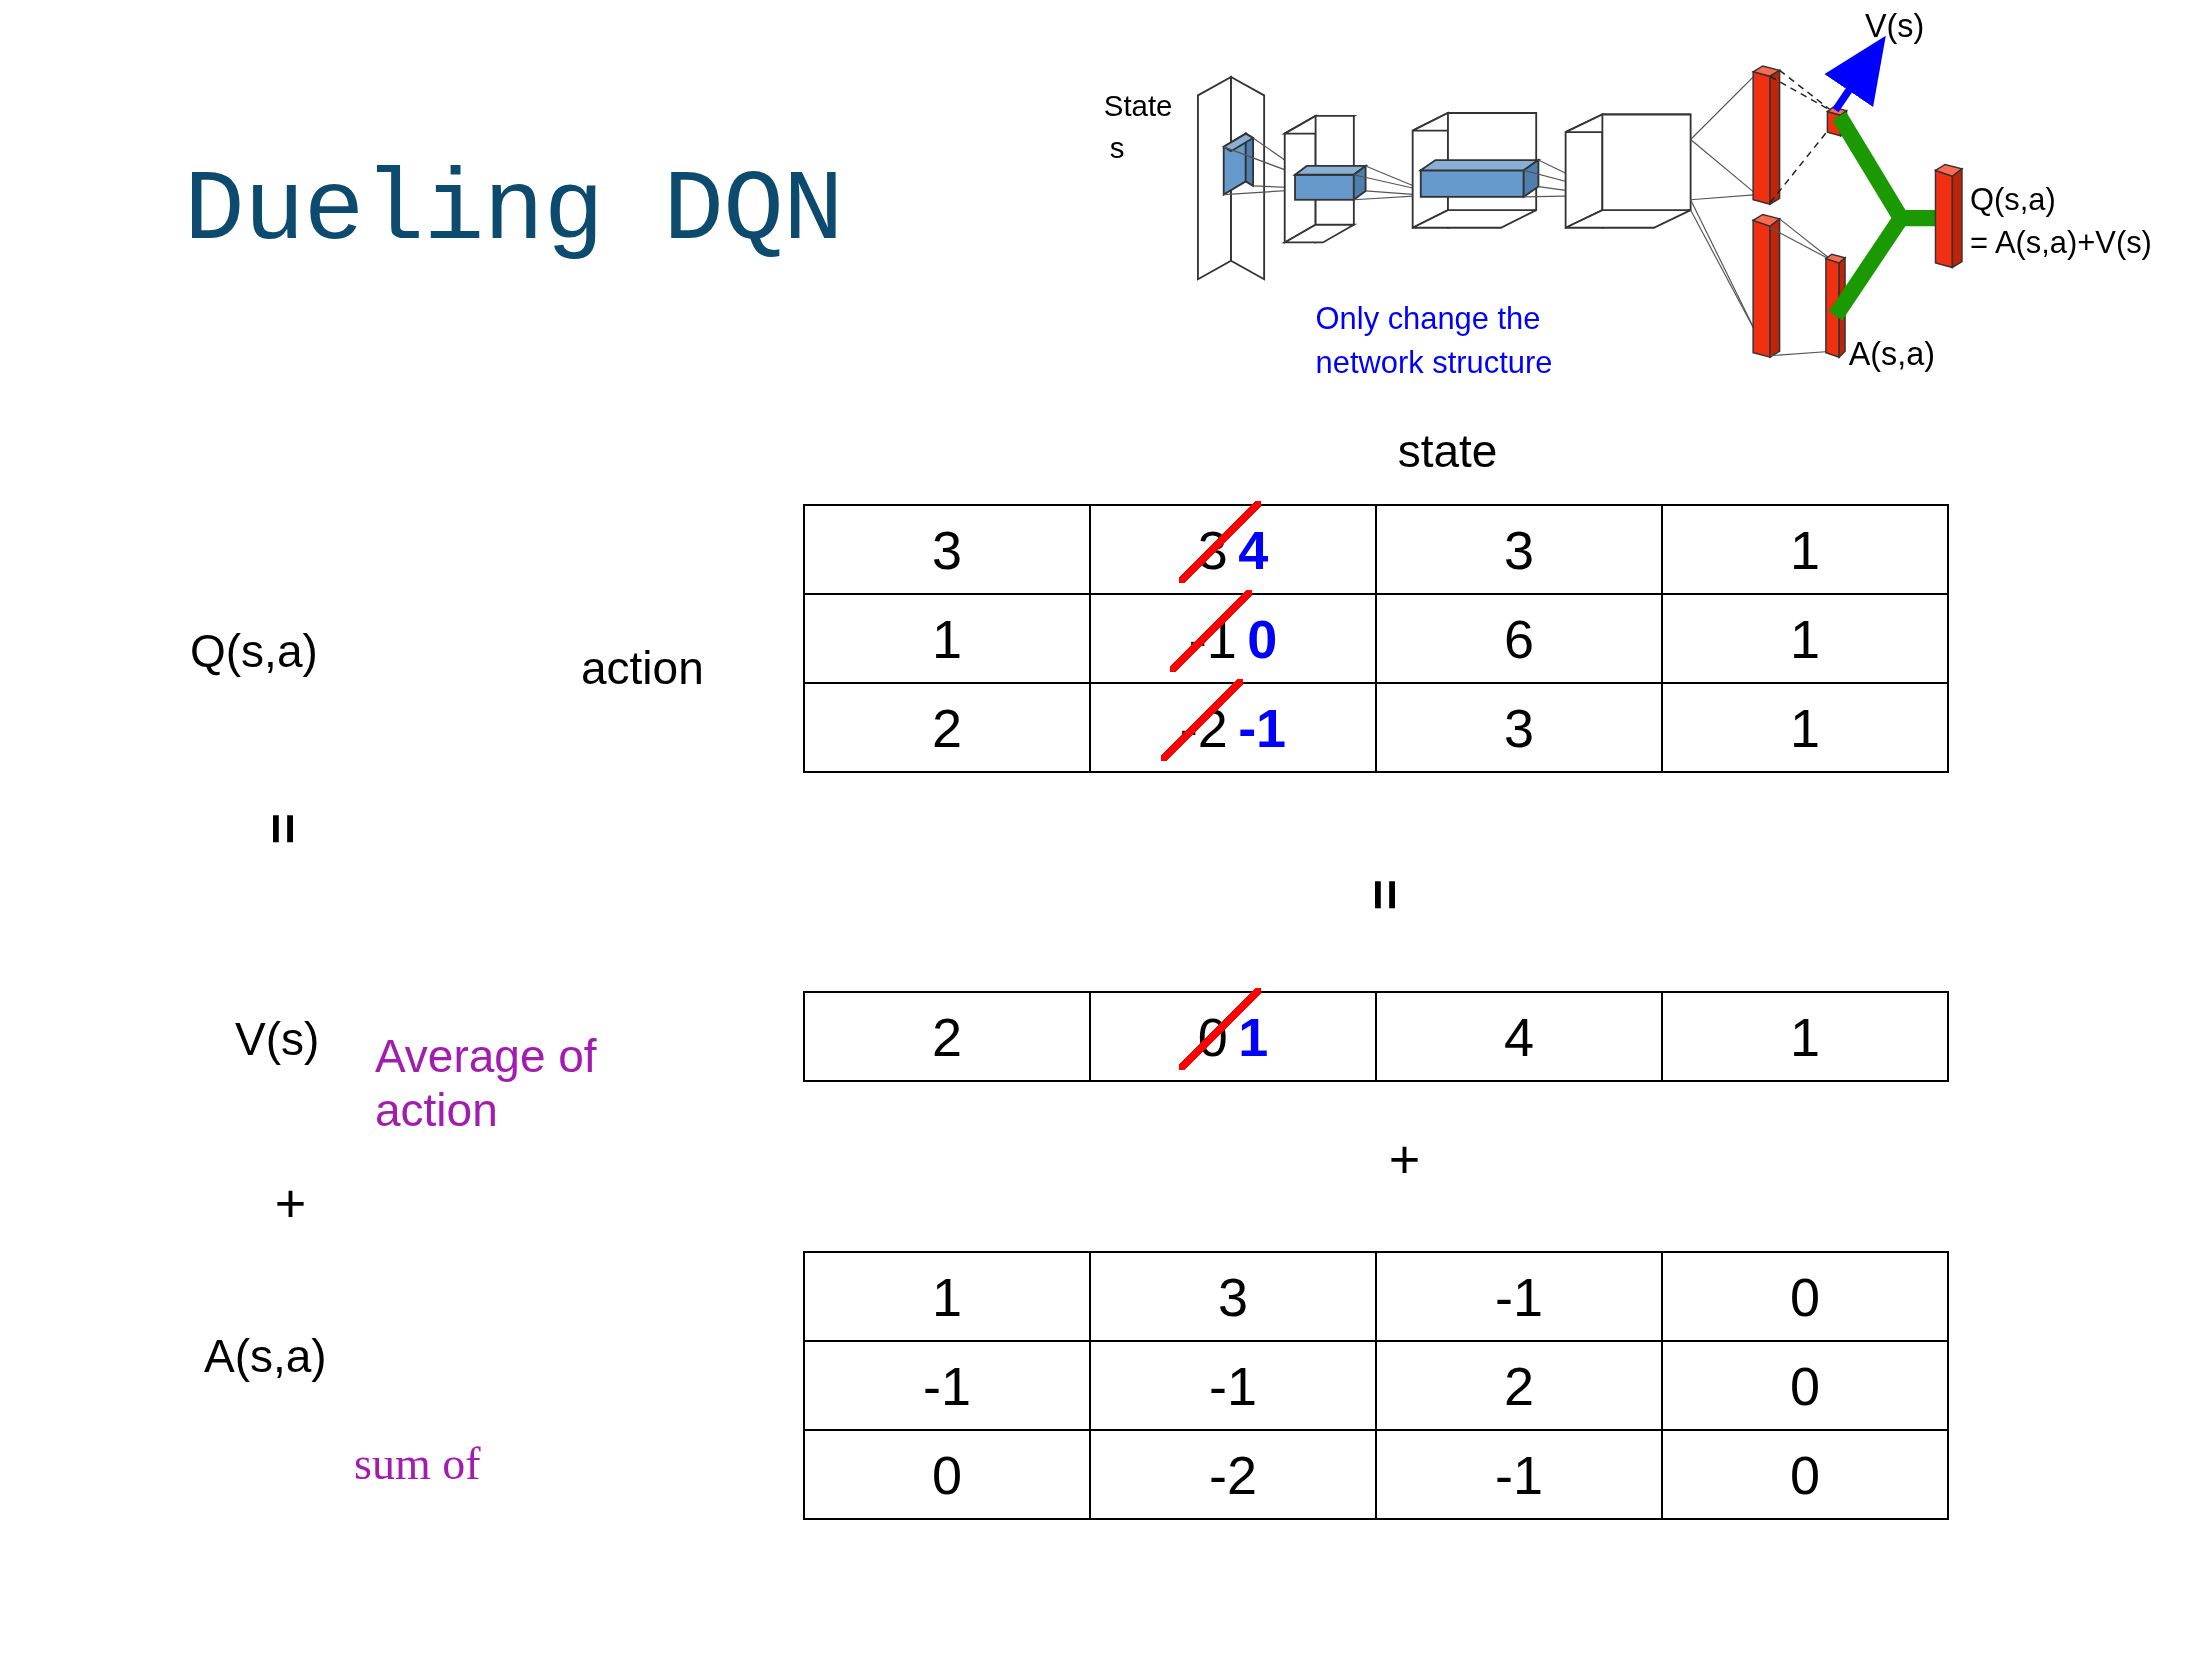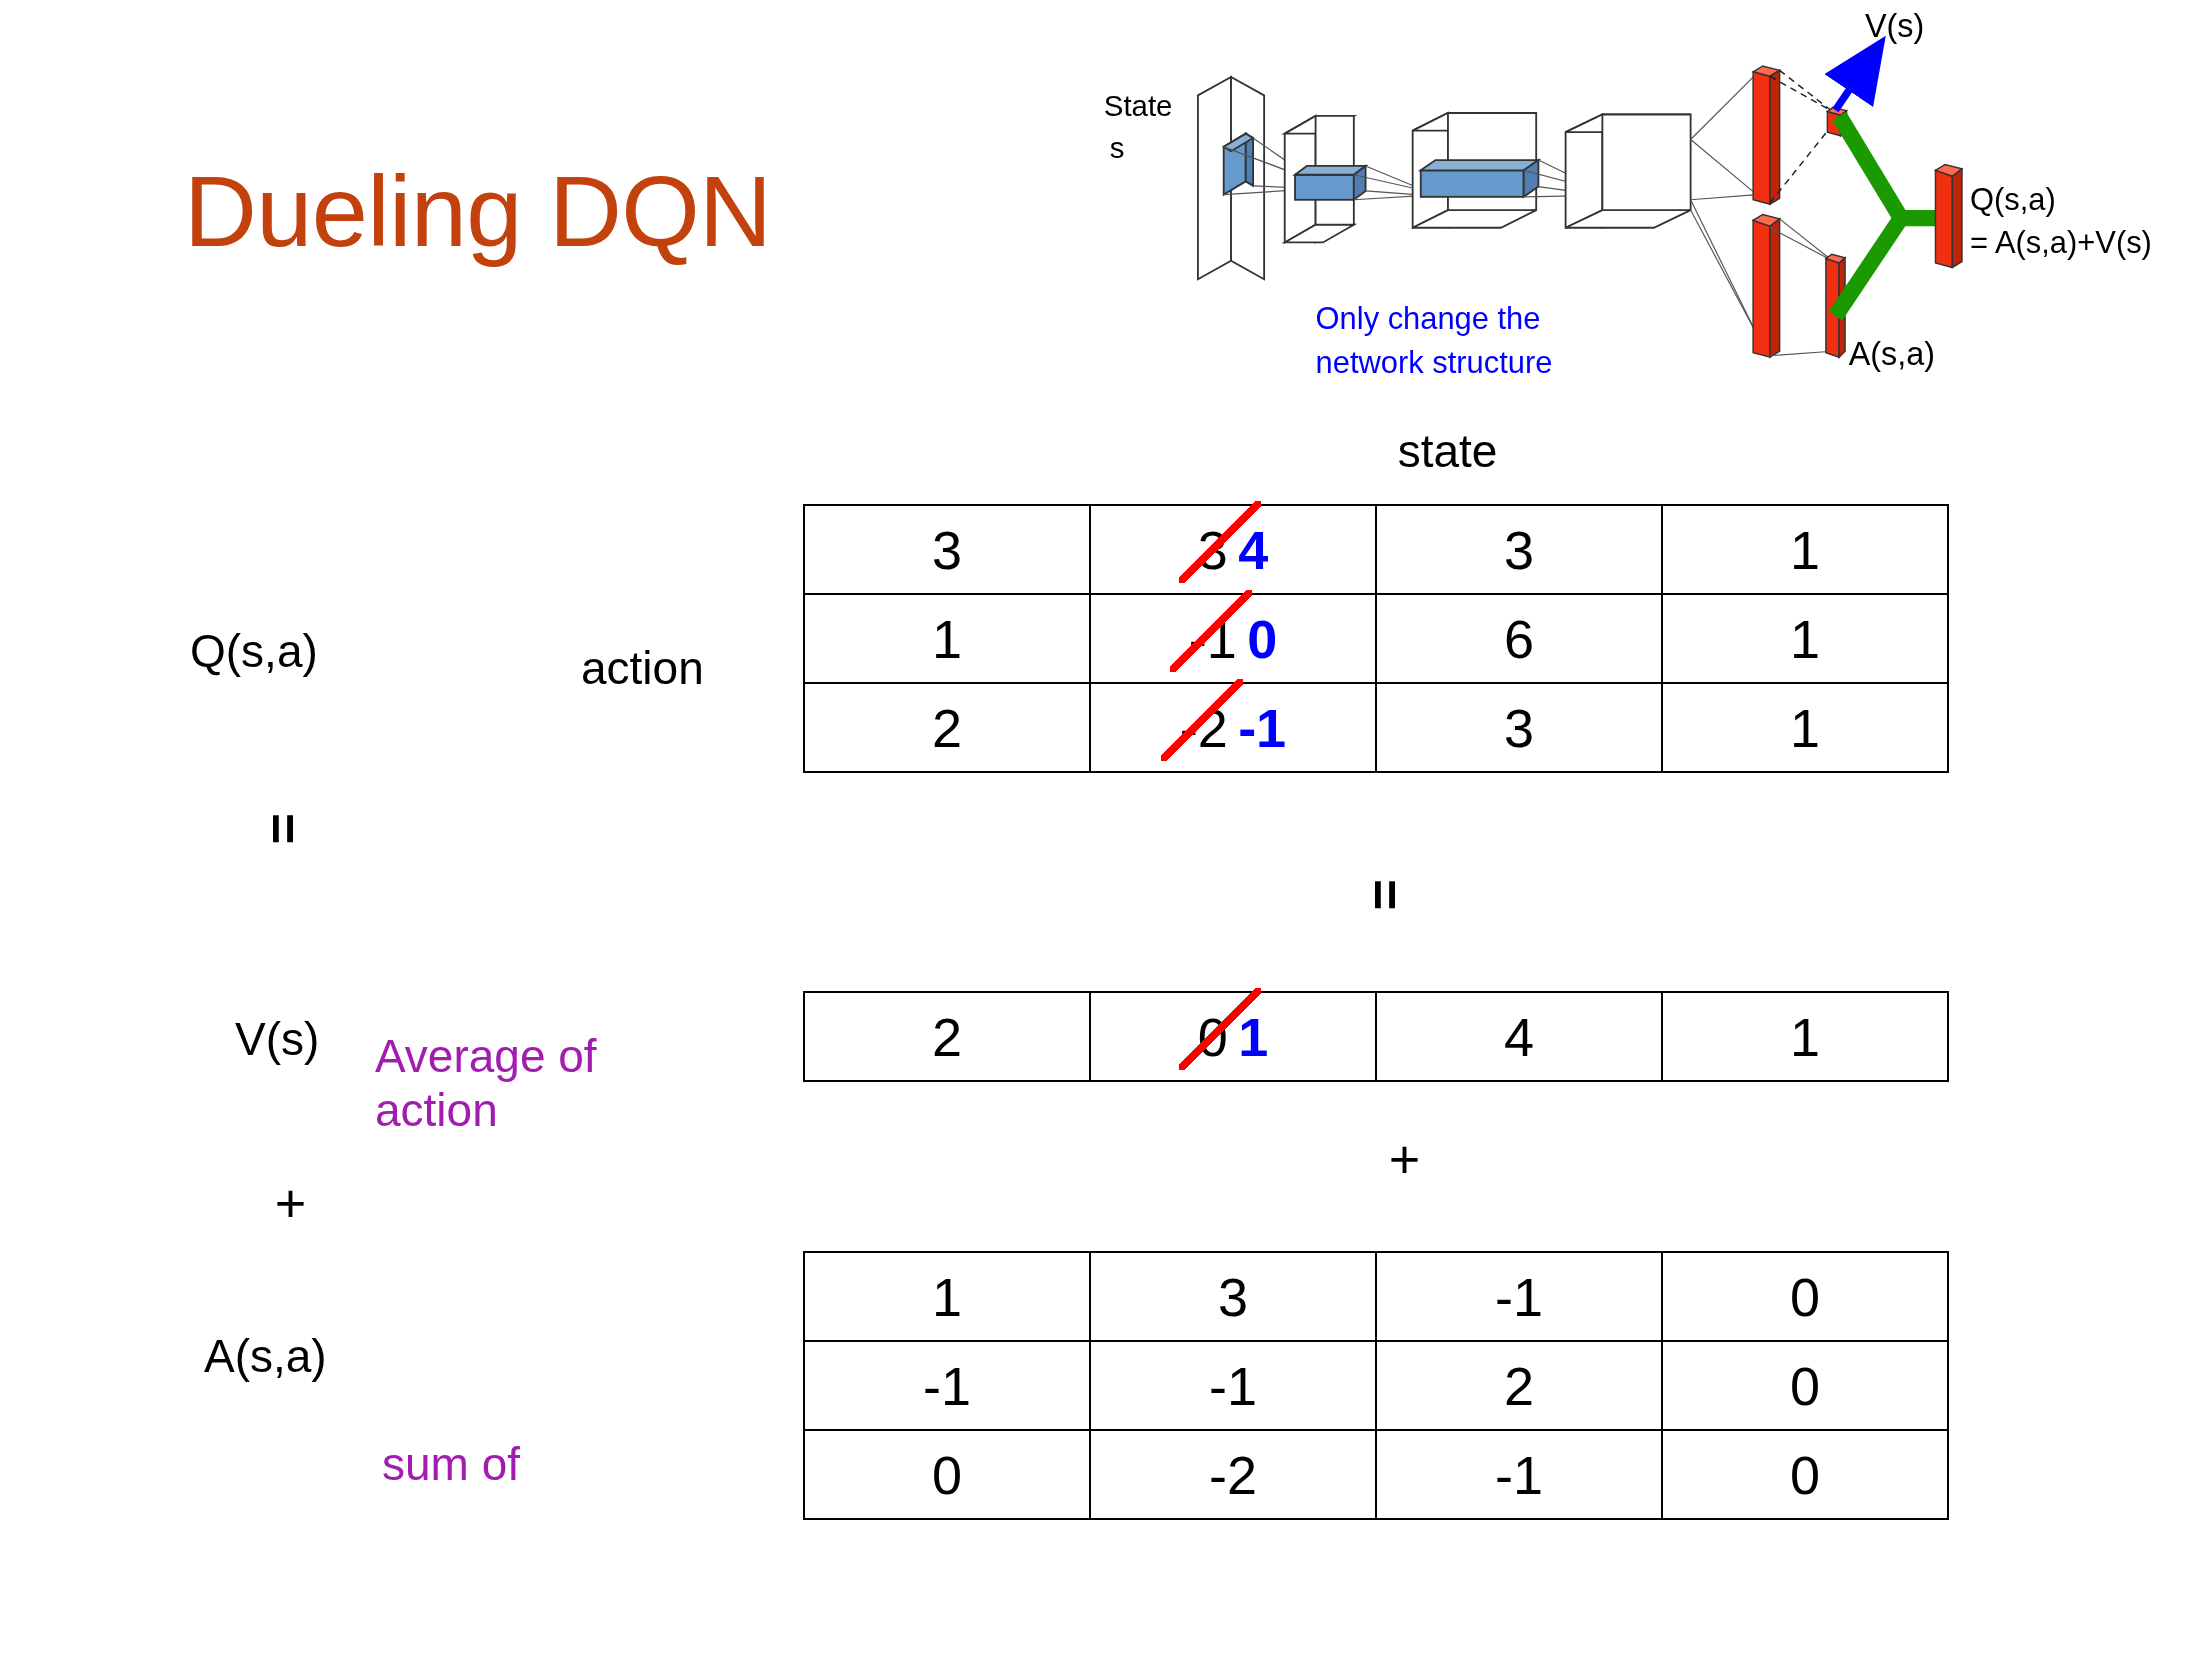--- a/index.html
+++ b/index.html
@@ -7,21 +7,21 @@
     width:2205px;height:1654px;position:relative;overflow:hidden;
     font-family:"Liberation Sans","DejaVu Sans",sans-serif;
     color:#000;background:#ffffff;
   }
   .abs{position:absolute;}
 
   
   #slide-title{
     left:184px;top:158px;width:809px;
     font-size:101px;line-height:1.05;font-weight:400;
-    letter-spacing:-0.7px;color:#c2410c;white-space:nowrap;
+    letter-spacing:-0.7px;color:#0c4a6e;white-space:nowrap;font-family:Liberation Mono, monospace;
   }
 
   
   #network-diagram{left:1095px;top:7.4px;width:1103px;height:401px;}
   #network-diagram svg{display:block;}
 
   
   .lbl{font-size:46px;line-height:1.1;color:#000;white-space:nowrap;}
   .lbl-blue{font-size:46px;line-height:1.18;color:#a21caf;}
   .op{font-size:54px;line-height:1;color:#000;font-weight:400;}
@@ -34,21 +34,21 @@
   #label-state{left:1308px;top:426px;width:279px;text-align:center;font-size:46px;color:#000;}
   #label-q{left:190px;top:626px;}
   #label-action{left:573px;top:643px;margin-left:8px;}
   #eq-left-1{left:243px;top:801px;width:81px;text-align:center;}
   #eq-mid-1{left:1345px;top:867px;width:81px;text-align:center;}
   #label-v{left:235px;top:1014px;}
   #avg-note{left:375px;top:1029px;width:345px;}
   #plus-left{left:250px;top:1176px;width:81px;text-align:center;}
   #plus-mid{left:1364px;top:1132px;width:81px;text-align:center;}
   #label-a{left:204px;top:1331px;}
-  #sum-note{left:382px;top:1437px;width:382px;}
+  #sum-note{left:354px;top:1437px;width:382px;font-family:Liberation Serif, serif;}
 
   
   .grid{
     position:absolute;border-collapse:collapse;table-layout:fixed;
     border:2.2px solid #000;background:#fff;
   }
   .grid td{
     border:2.2px solid #000;
     text-align:center;vertical-align:middle;
     font-size:54px;color:#000;position:relative;padding:0;

